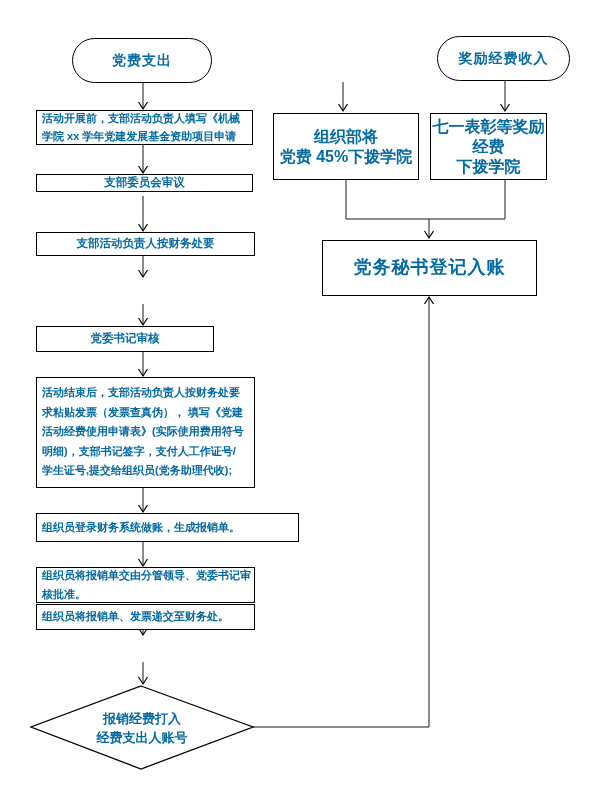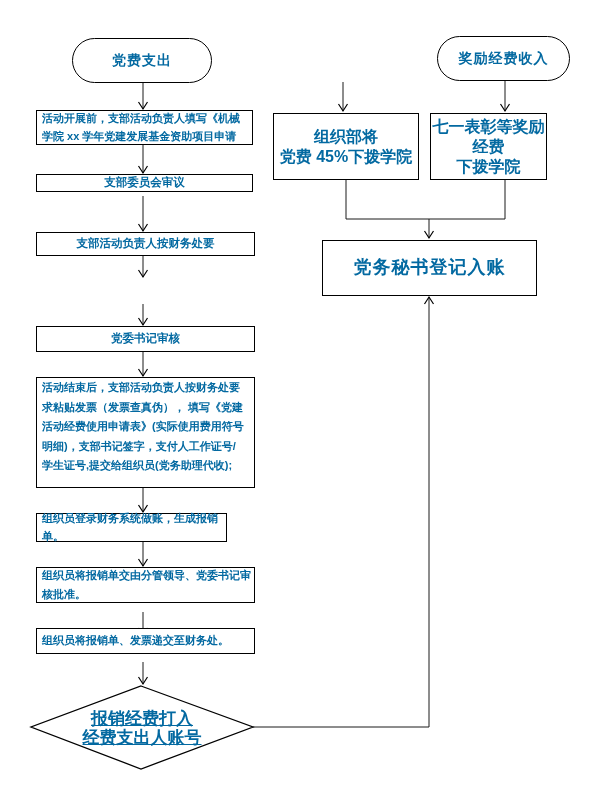--- a/index.html
+++ b/index.html
@@ -48,43 +48,43 @@
   }
   .para {
     justify-content: flex-start;
     font-size: 11px;
     text-align: left;
     padding: 0 2px 0 5px;
   }
   .para span { line-height: 17.5px; }
   .bigpara {
     align-items: flex-start;
+    padding-top: 5px;
   }
   .bigpara span { line-height: 19.5px; }
   .allocate {
     font-size: 16px;
     text-align: center;
   }
   .allocate span { line-height: 20px; }
   .register {
     font-size: 18px;
     letter-spacing: 1px;
   }
   .diamond-text {
     position: absolute;
     z-index: 2;
     display: flex;
     align-items: center;
     justify-content: center;
     font-weight: bold;
-    font-size: 17px;
+    font-size: 13px;
     text-align: center;
     background: transparent;
     border: none;
-    text-decoration: underline;
   }
   .diamond-text span { line-height: 19px; white-space: pre-line; }
 </style>
 </head>
 <body>
 
 <div class="canvas">
 
   <svg class="overlay" width="609" height="796" viewBox="0 0 609 796">
     <defs>
@@ -126,42 +126,42 @@
 
   <div class="node center-text" style="left:36px; top:174px; width:217px; height:18px;">
     <span>支部委员会审议</span>
   </div>
 
   <div class="node center-text" style="left:36px; top:232px; width:219px; height:24px;">
     <span>支部活动负责人按财务处要</span>
   </div>
 
 
-  <div class="node center-text" style="left:36px; top:326px; width:219px; height:26px;">
+  <div class="node center-text" style="left:36px; top:326px; width:178px; height:26px;">
     <span>党委书记审核</span>
   </div>
 
   <div class="node para bigpara" style="left:36px; top:377px; width:219px; height:111px;">
     <span>活动结束后，支部活动负责人按财务处要
 求粘贴发票（发票查真伪）， 填写《党建
 活动经费使用申请表》(实际使用费用符号
 明细)，支部书记签字，支付人工作证号/
 学生证号,提交给组织员(党务助理代收);</span>
   </div>
 
-  <div class="node para" style="left:36px; top:513px; width:191px; height:29px;">
+  <div class="node para" style="left:36px; top:513px; width:263px; height:29px;">
     <span>组织员登录财务系统做账，生成报销单。</span>
   </div>
 
   <div class="node para" style="left:36px; top:567px; width:219px; height:36px;">
     <span style="line-height:19px;">组织员将报销单交由分管领导、党委书记审
 核批准。</span>
   </div>
 
-  <div class="node para" style="left:36px; top:628px; width:219px; height:26px;">
+  <div class="node para" style="left:36px; top:604px; width:219px; height:26px;">
     <span>组织员将报销单、发票递交至财务处。</span>
   </div>
 
   <div class="diamond-text" style="left:58px; top:699px; width:168px; height:57px;">
     <span>报销经费打入
 经费支出人账号</span>
   </div>
 
 
   <div class="node allocate" style="left:273px; top:113px; width:146px; height:67px;">

